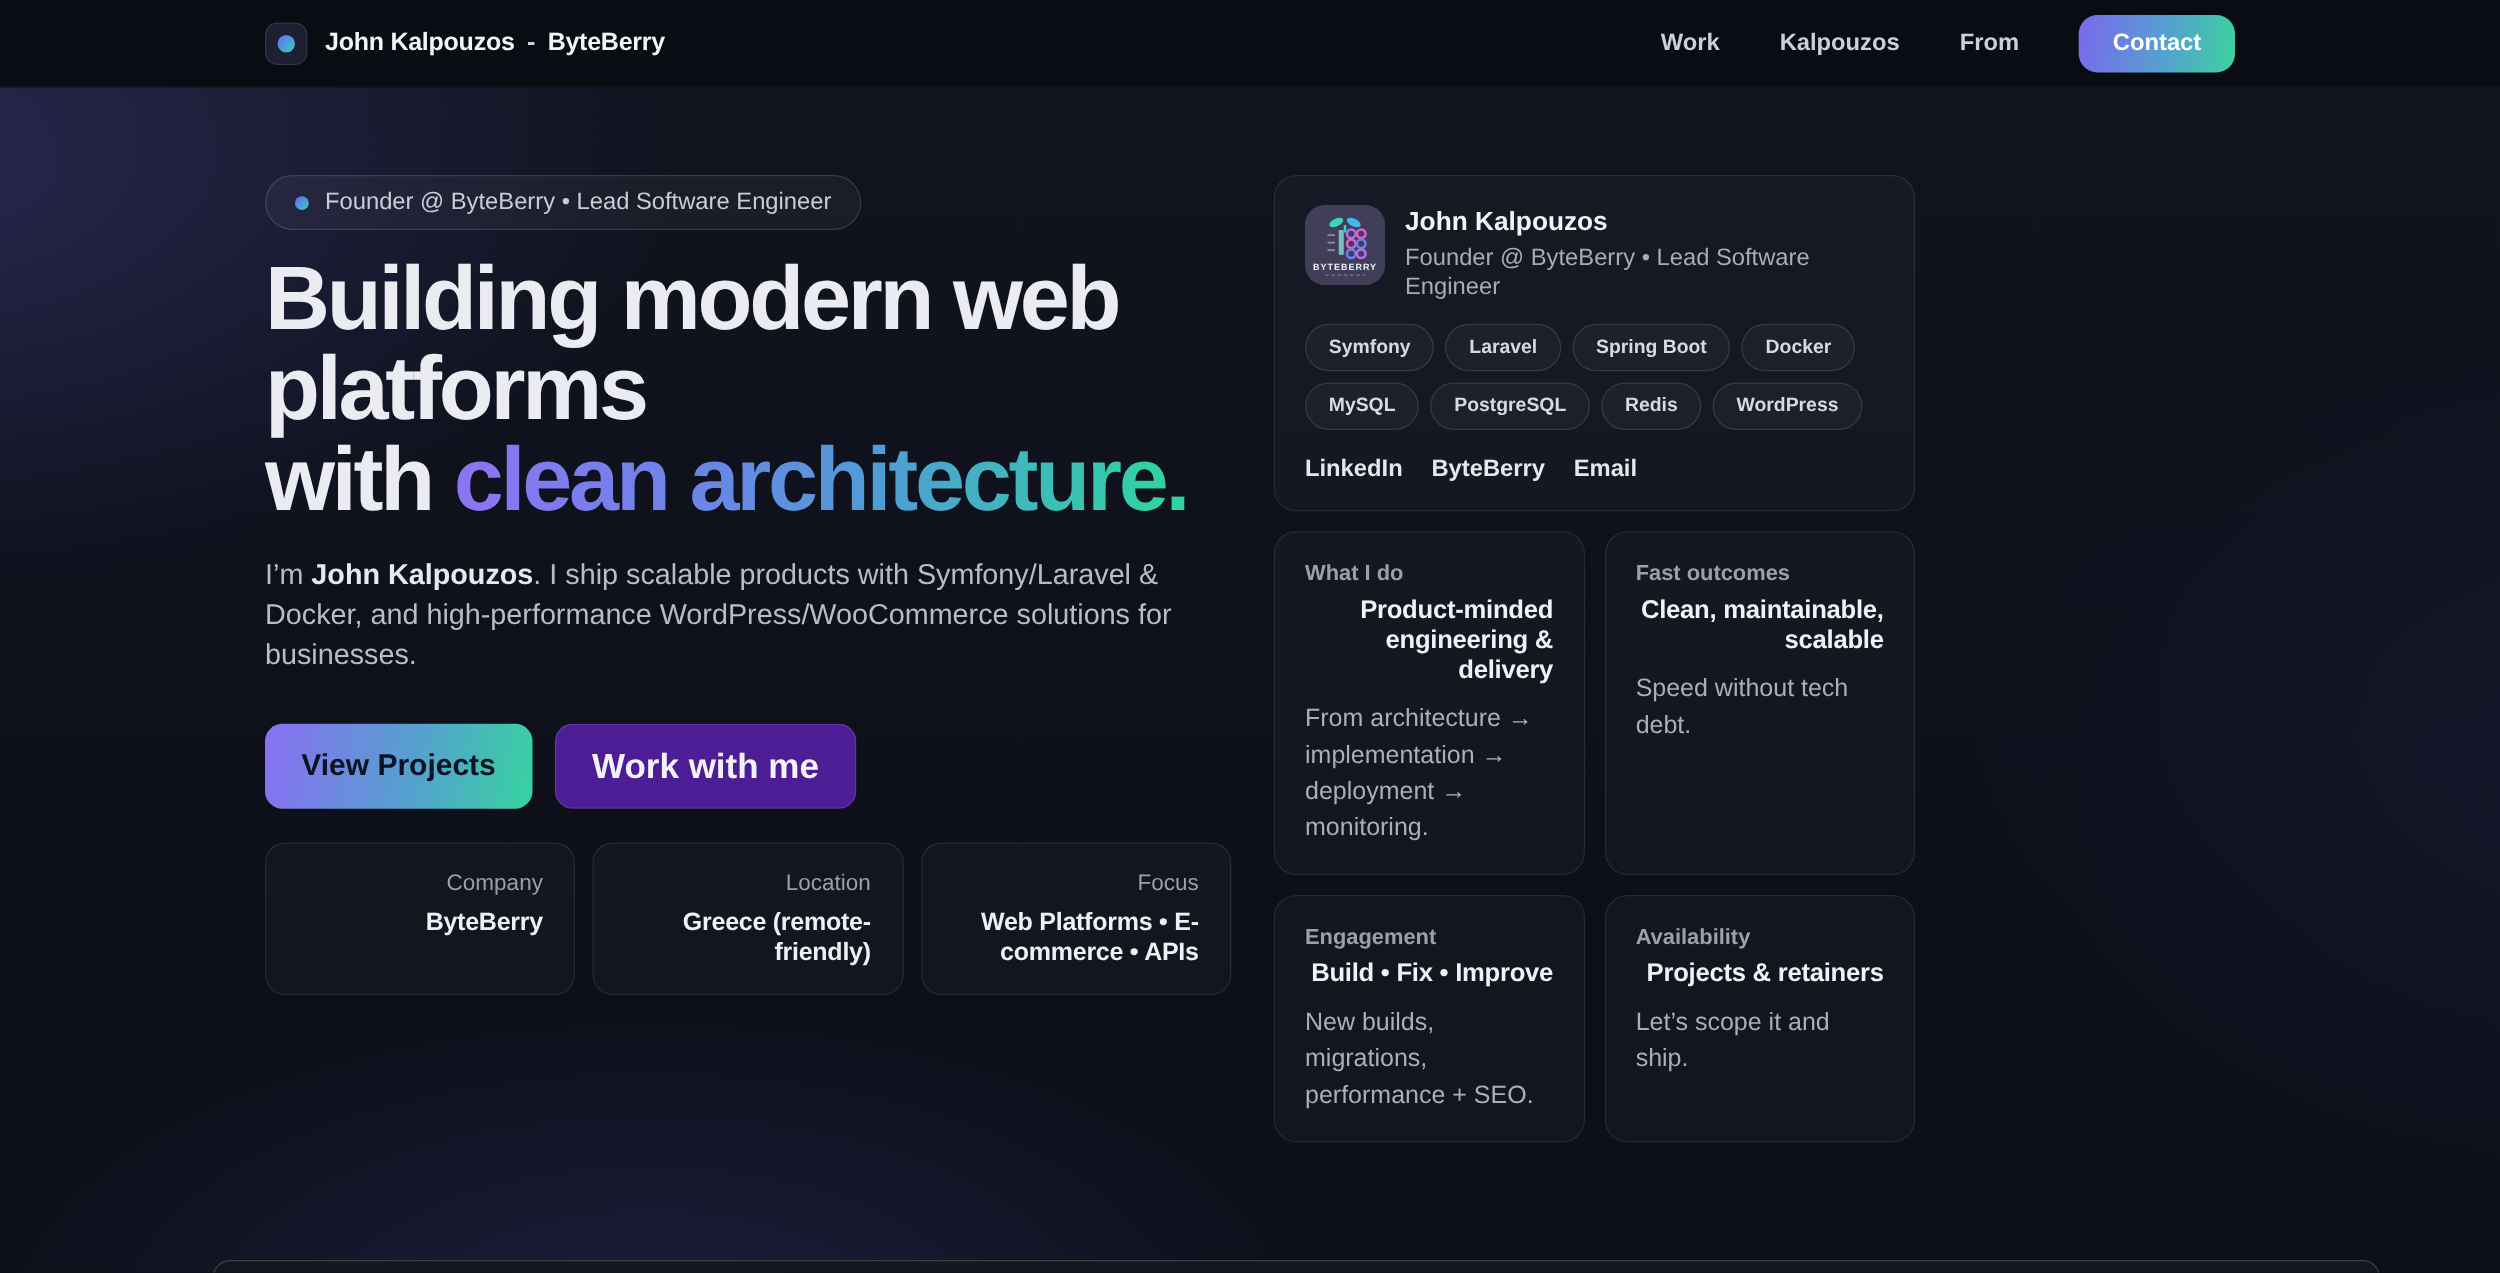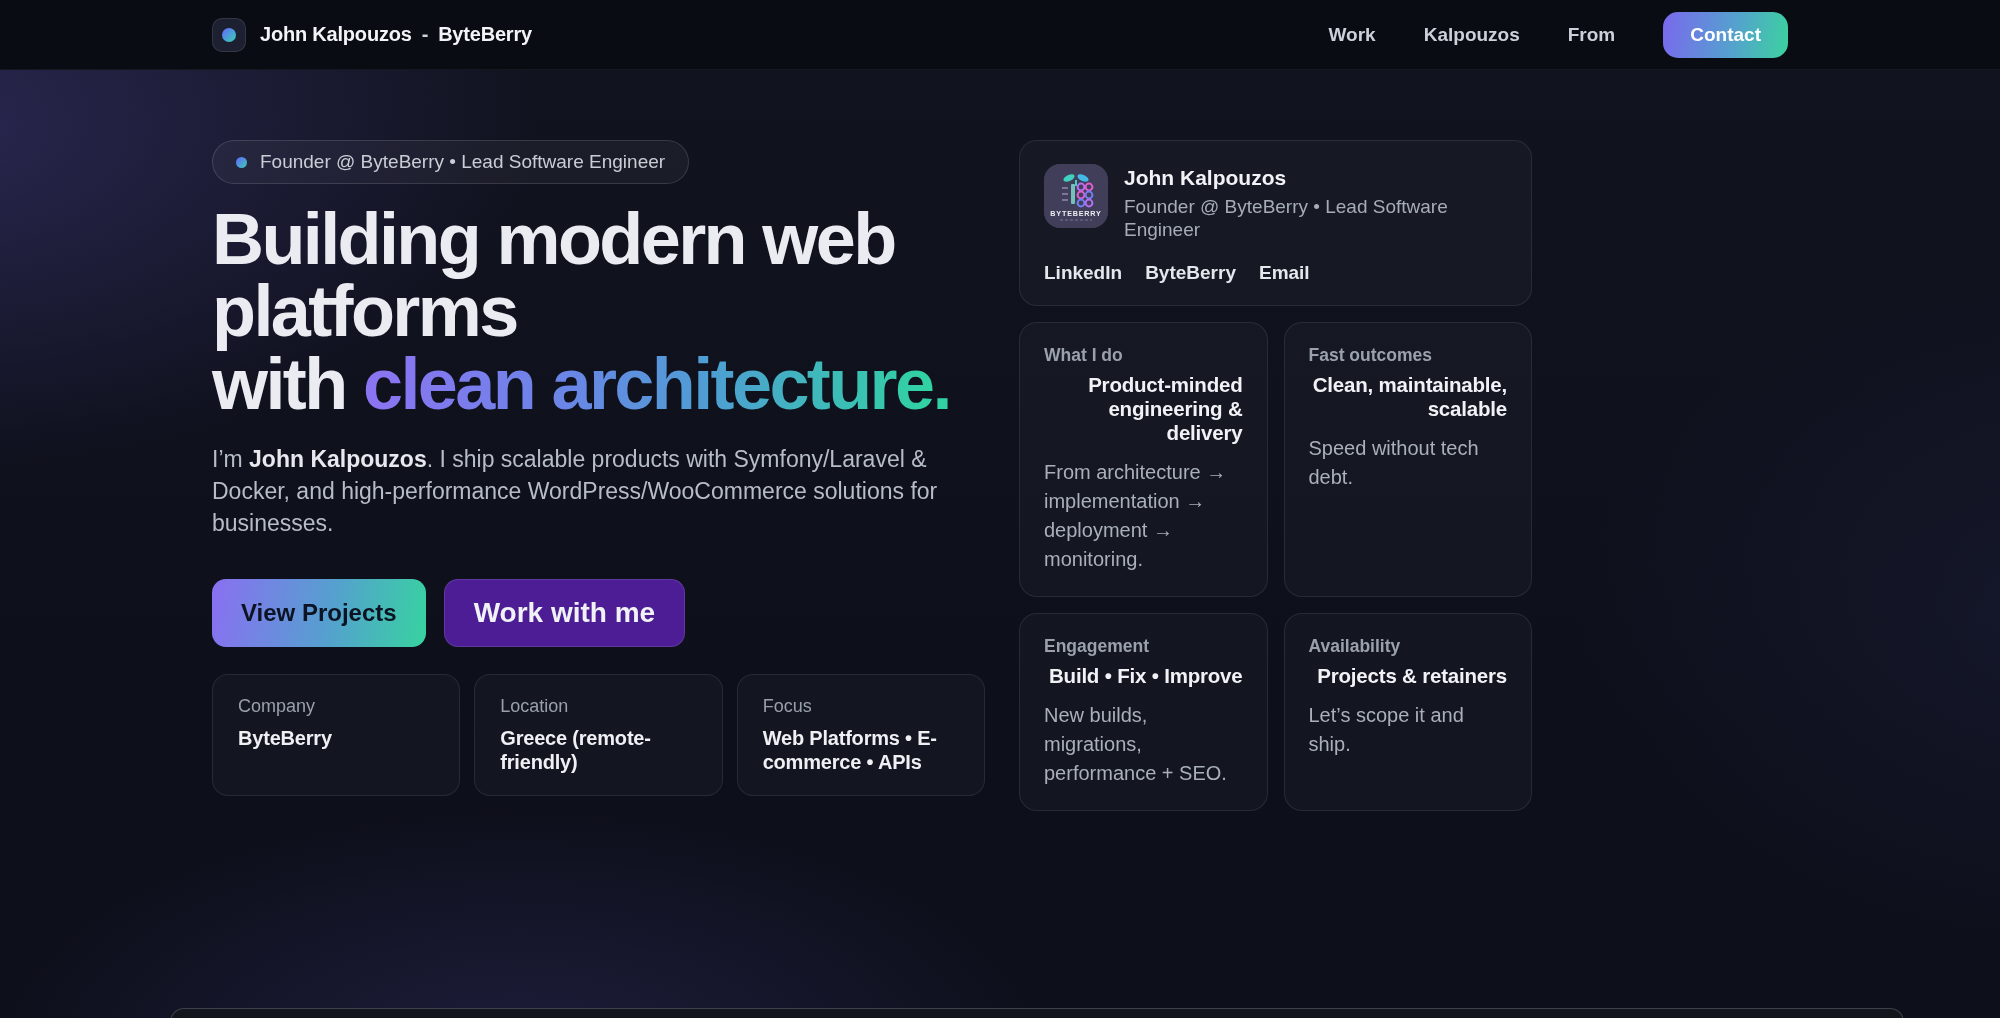--- a/index.html
+++ b/index.html
@@ -94,21 +94,21 @@
     font-size:24px; font-weight:700; color:#0c1322; border:none; cursor:pointer;
     padding:17px 29px; border-radius:14px;
     background:linear-gradient(100deg,#8a6ff2 0%,#55a0cf 55%,#37d3a0 100%);
   }
   .btn-secondary {
     font-size:28px; font-weight:700; color:#f0f2f5; cursor:pointer;
     padding:17px 29px; border-radius:14px;
     background:#4c1d95; border:1px solid rgba(255,255,255,0.12);
   }
 
-  .facts-row { margin-top:27px; display:grid; grid-template-columns:repeat(3,1fr); gap:14px; }
+  .facts-row { margin-top:27px; display:grid; grid-template-columns:repeat(3,1fr); gap:14px;text-align:right; }
   .fact-card {
     background:rgba(255,255,255,0.028);
     border:1px solid rgba(255,255,255,0.085);
     border-radius:16px; padding:21px 25px; min-height:103px;
   }
   .fact-label { font-size:18px; color:#99a0ac; }
   .fact-value { margin-top:9px; font-size:20px; font-weight:700; color:#eef0f4; line-height:24px; letter-spacing:-0.2px; }
 
   
   .panel {
@@ -229,20 +229,30 @@
                 <text x="32" y="52" text-anchor="middle" font-family="Liberation Sans, sans-serif" font-size="7.2" font-weight="bold" letter-spacing="0.8" fill="#eceef4">BYTEBERRY</text>
                 <path d="M16 56 h32" stroke="#8f8bb0" stroke-width="1" stroke-dasharray="3 2" opacity="0.7"></path>
               </svg>
             </div>
             <div>
               <div class="profile-name">John Kalpouzos</div>
               <div class="profile-sub">Founder @ ByteBerry • Lead Software Engineer</div>
             </div>
           </div>
 
+          <div class="chips">
+            <span class="chip">Symfony</span>
+            <span class="chip">Laravel</span>
+            <span class="chip">Spring Boot</span>
+            <span class="chip">Docker</span>
+            <span class="chip">MySQL</span>
+            <span class="chip">PostgreSQL</span>
+            <span class="chip">Redis</span>
+            <span class="chip">WordPress</span>
+          </div>
 
           <div class="profile-links">
             <span class="profile-link">LinkedIn</span>
             <span class="profile-link">ByteBerry</span>
             <span class="profile-link">Email</span>
           </div>
         </div>
 
         <div class="info-grid">
           <div class="panel info-card tall">

